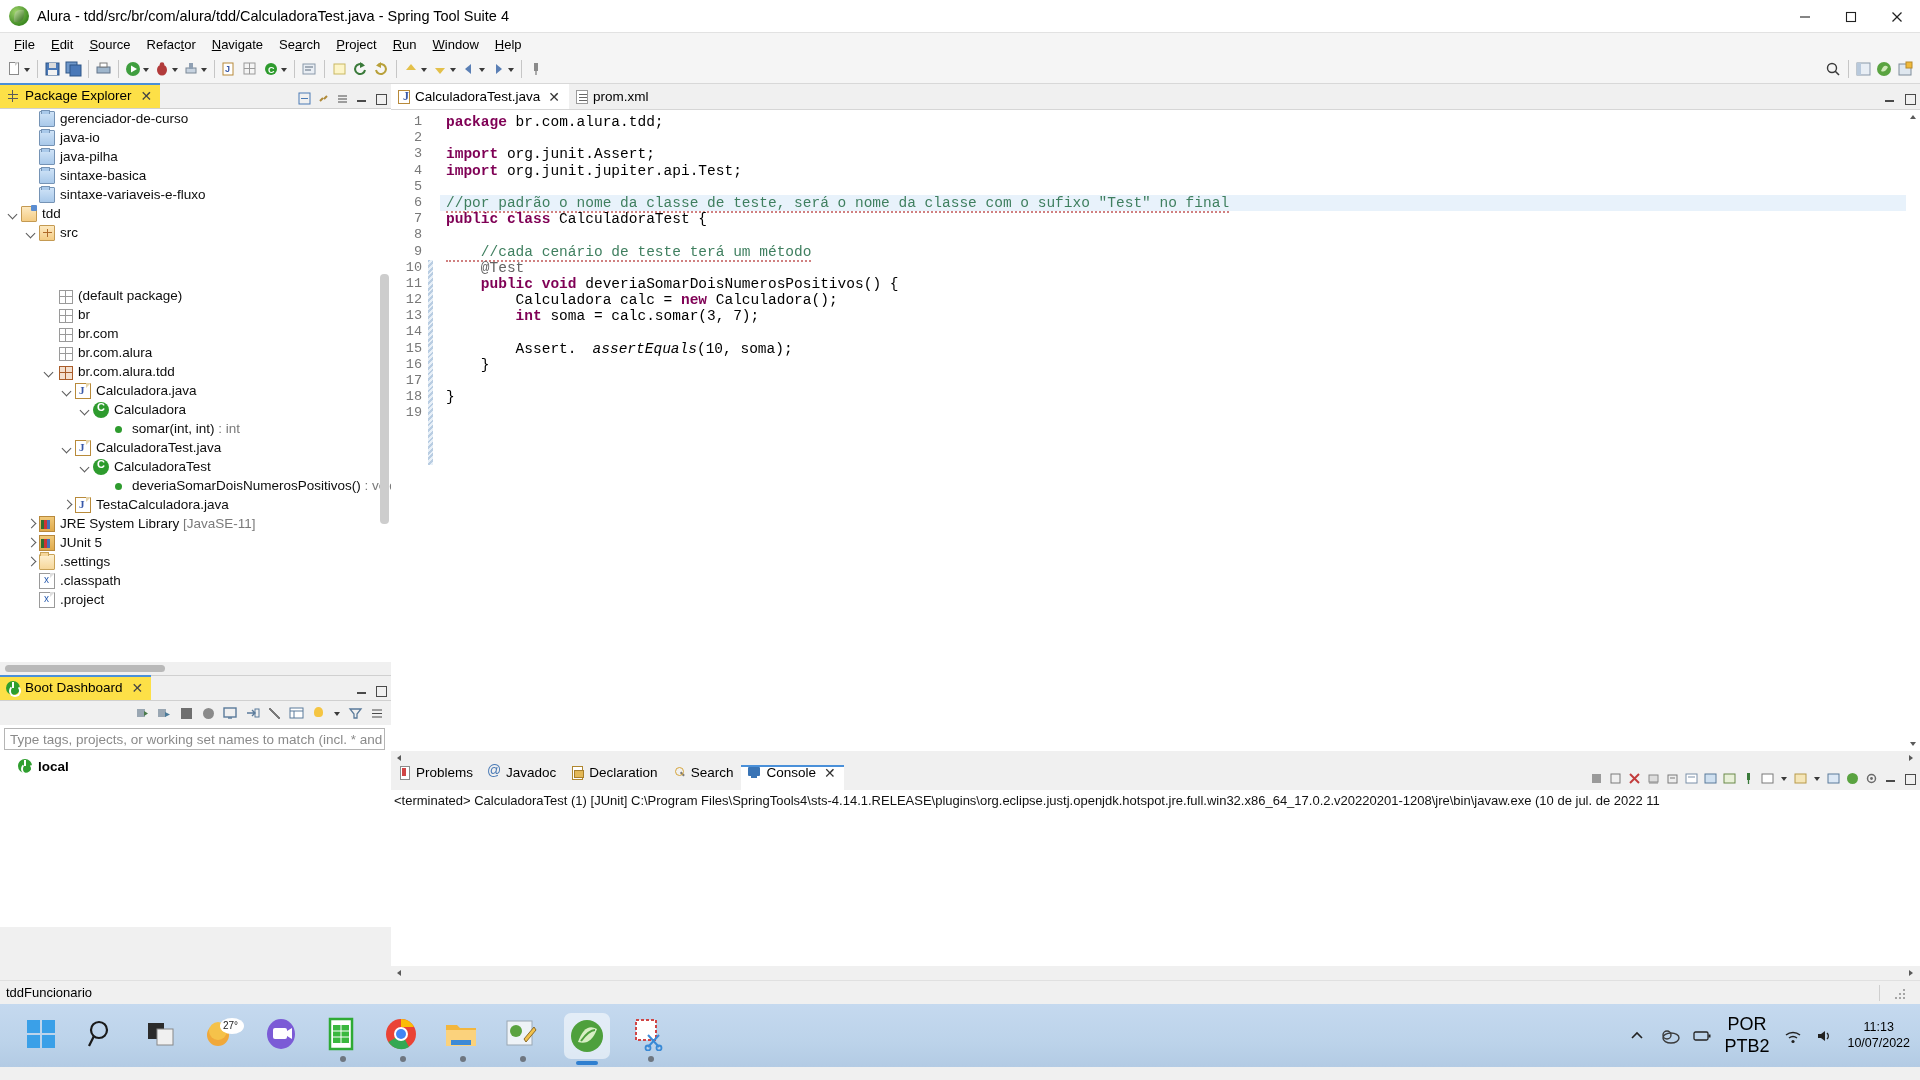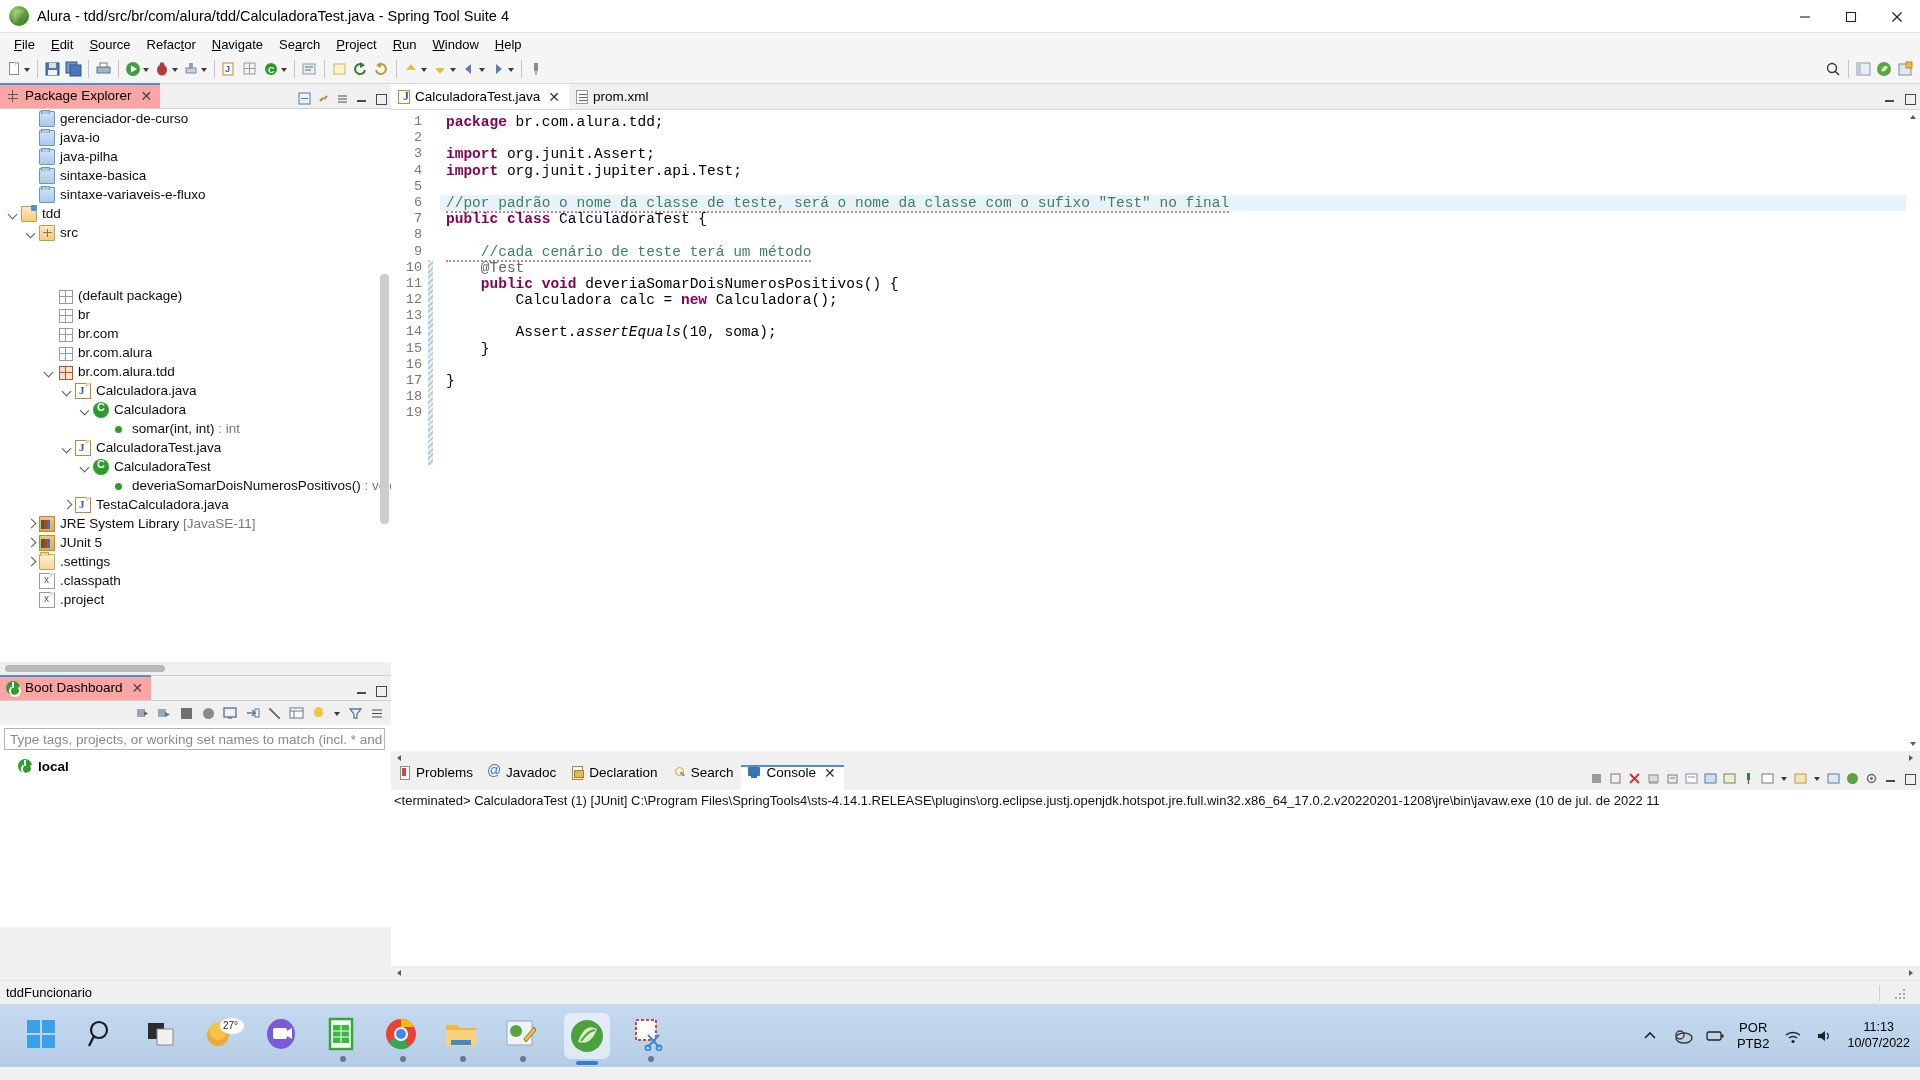--- a/index.html
+++ b/index.html
@@ -71,21 +71,21 @@
   
   .leftcol { width: 391px; display: flex; flex-direction: column; background:#f0f0f0; }
 
   .viewpanel { display:flex; flex-direction:column; background:#fff; }
   .viewtabs {
     height: 25px; display: flex; align-items: flex-end; background:#f0f0f0;
     position: relative; border-bottom:1px solid #d0d0d0;
   }
   .vtab {
     display:flex; align-items:center; gap:5px; height:25px; padding:0 8px 0 6px;
-    background:#fca5a5; font-size:13.5px; position:relative;text-align:center;
+    background:#fde047; font-size:13.5px; position:relative;text-align:center;
   }
   .vtab::before {
     content:""; position:absolute; left:0; right:0; top:0; height:2px; background:#4a90d9;
   }
   .vtab .x { font-size: 14px; color:#444; margin-left:4px; line-height:1; }
   .view-tools { position:absolute; right:4px; bottom:3px; display:flex; align-items:center; gap:6px; }
   .mini-ico { width:13px; height:13px; position:relative; display:inline-block; }
   .mini-min::after{ content:""; position:absolute; left:2px; bottom:3px; width:9px; height:2px; background:#4a4a4a; }
   .mini-max::after{ content:""; position:absolute; left:2px; top:2px; width:9px; height:9px; border:1.5px solid #4a4a4a; }
 
@@ -216,21 +216,21 @@
     position:absolute; right:-10px; top:3px; width:10px; height:10px;
     border:1px solid #9a9a9a; border-radius:50%; background:#fff;
   }
   .fold::after{ content:""; position:absolute; left:1.5px; top:4px; width:5px; height:1px; background:#555; }
   .annotbar { width:15px; background:#fff; position:relative; flex:none; }
   .codearea { flex:1; padding-top:4px; position:relative; overflow:hidden; }
   .cl { height:16.2px; line-height:16.2px; white-space:pre; padding-left:6px; }
   .cl.hl { background:#e8f2fb; }
   .kw { color:#7f0055; font-weight:bold; }
   .cm { color:#3f7f5f; }
-  .itl { font-style:italic; }
+  .itl { font-style:italic;margin-left:16px; }
   .ann { color:#646464; }
   .sq { border-bottom: 2px dotted #d08080; }
 
   .editor-vscroll { position:absolute; right:0; top:0; width:14px; bottom:0; background:#fff; }
   .ev-up, .ev-dn { width:14px; height:14px; position:relative; }
   .ev-up::after{ content:""; position:absolute; left:3.5px; top:5px; border-left:3.5px solid transparent; border-right:3.5px solid transparent; border-bottom:4px solid #5a5a5a; }
   .ev-dn::after{ content:""; position:absolute; left:3.5px; top:5px; border-left:3.5px solid transparent; border-right:3.5px solid transparent; border-top:4px solid #5a5a5a; }
 
   .editor-hscroll { height:14px; background:#f0f0f0; position:relative; display:flex; align-items:center; }
   .eh-l, .eh-r { width:16px; height:14px; position:relative; }
@@ -297,21 +297,21 @@
     display:flex; align-items:center; position:relative;
   }
   .tb-center { display:flex; align-items:center; gap:22px; margin-left:24px; }
   .tbi { width:38px; height:38px; position:relative; }
   .tbi.active { background:rgba(255,255,255,.55); border-radius:7px; width:46px; height:46px; }
   .tbi .dot { position:absolute; left:50%; bottom:-7px; transform:translateX(-50%); width:6px; height:6px; border-radius:50%; background:#6e7680; }
   .tbi.active .dot { width:22px; height:4px; border-radius:3px; background:#2f7fd0; bottom:-6px; }
 
   .tray { position:absolute; right:10px; display:flex; align-items:center; gap:14px; }
   .tray-clock { text-align:center; line-height:1.25; font-size:12.5px; }
-  .tray-lang { text-align:center; line-height:1.2; font-size:13px; }
+  .tray-lang { text-align:center; line-height:1.2; font-size:18px; }
   .tray-ico { width:18px; height:18px; position:relative; }
 </style>
 </head>
 <body>
 
 <div id="app">
 
   <div class="titlebar">
     <div class="app-icon"></div>
     <div class="title">Alura - tdd/src/br/com/alura/tdd/CalculadoraTest.java - Spring Tool Suite 4</div>
@@ -780,20 +780,21 @@
           <div class="cl"><span class="kw">import</span><span> org.junit.Assert;</span></div>
           <div class="cl"><span class="kw">import</span><span> org.junit.jupiter.api.Test;</span></div>
           <div class="cl"></div>
           <div class="cl hl"><span class="cm sq">//por padrão o nome da classe de teste, será o nome da classe com o sufixo "Test" no final</span></div>
           <div class="cl"><span class="kw">public class</span><span> CalculadoraTest {</span></div>
           <div class="cl"></div>
           <div class="cl"><span class="cm sq">    //cada cenário de teste terá um método</span></div>
           <div class="cl"><span class="ann">    @Test</span></div>
           <div class="cl"><span class="kw">    public void</span><span> deveriaSomarDoisNumerosPositivos() {</span></div>
           <div class="cl"><span>        Calculadora calc = </span><span class="kw">new</span><span> Calculadora();</span></div>
+          <div class="cl"><span class="kw">        int</span><span> soma = calc.somar(3, 7);</span></div>
           <div class="cl"></div>
           <div class="cl"><span>        Assert.</span><span class="itl">assertEquals</span><span>(10, soma);</span></div>
           <div class="cl"><span>    }</span></div>
           <div class="cl"></div>
           <div class="cl"><span>}</span></div>
           <div class="cl"></div>
         </div>
         <div class="editor-vscroll">
           <div class="ev-up"></div>
           <div class="ev-dn" style="position:absolute;bottom:0;"></div>

